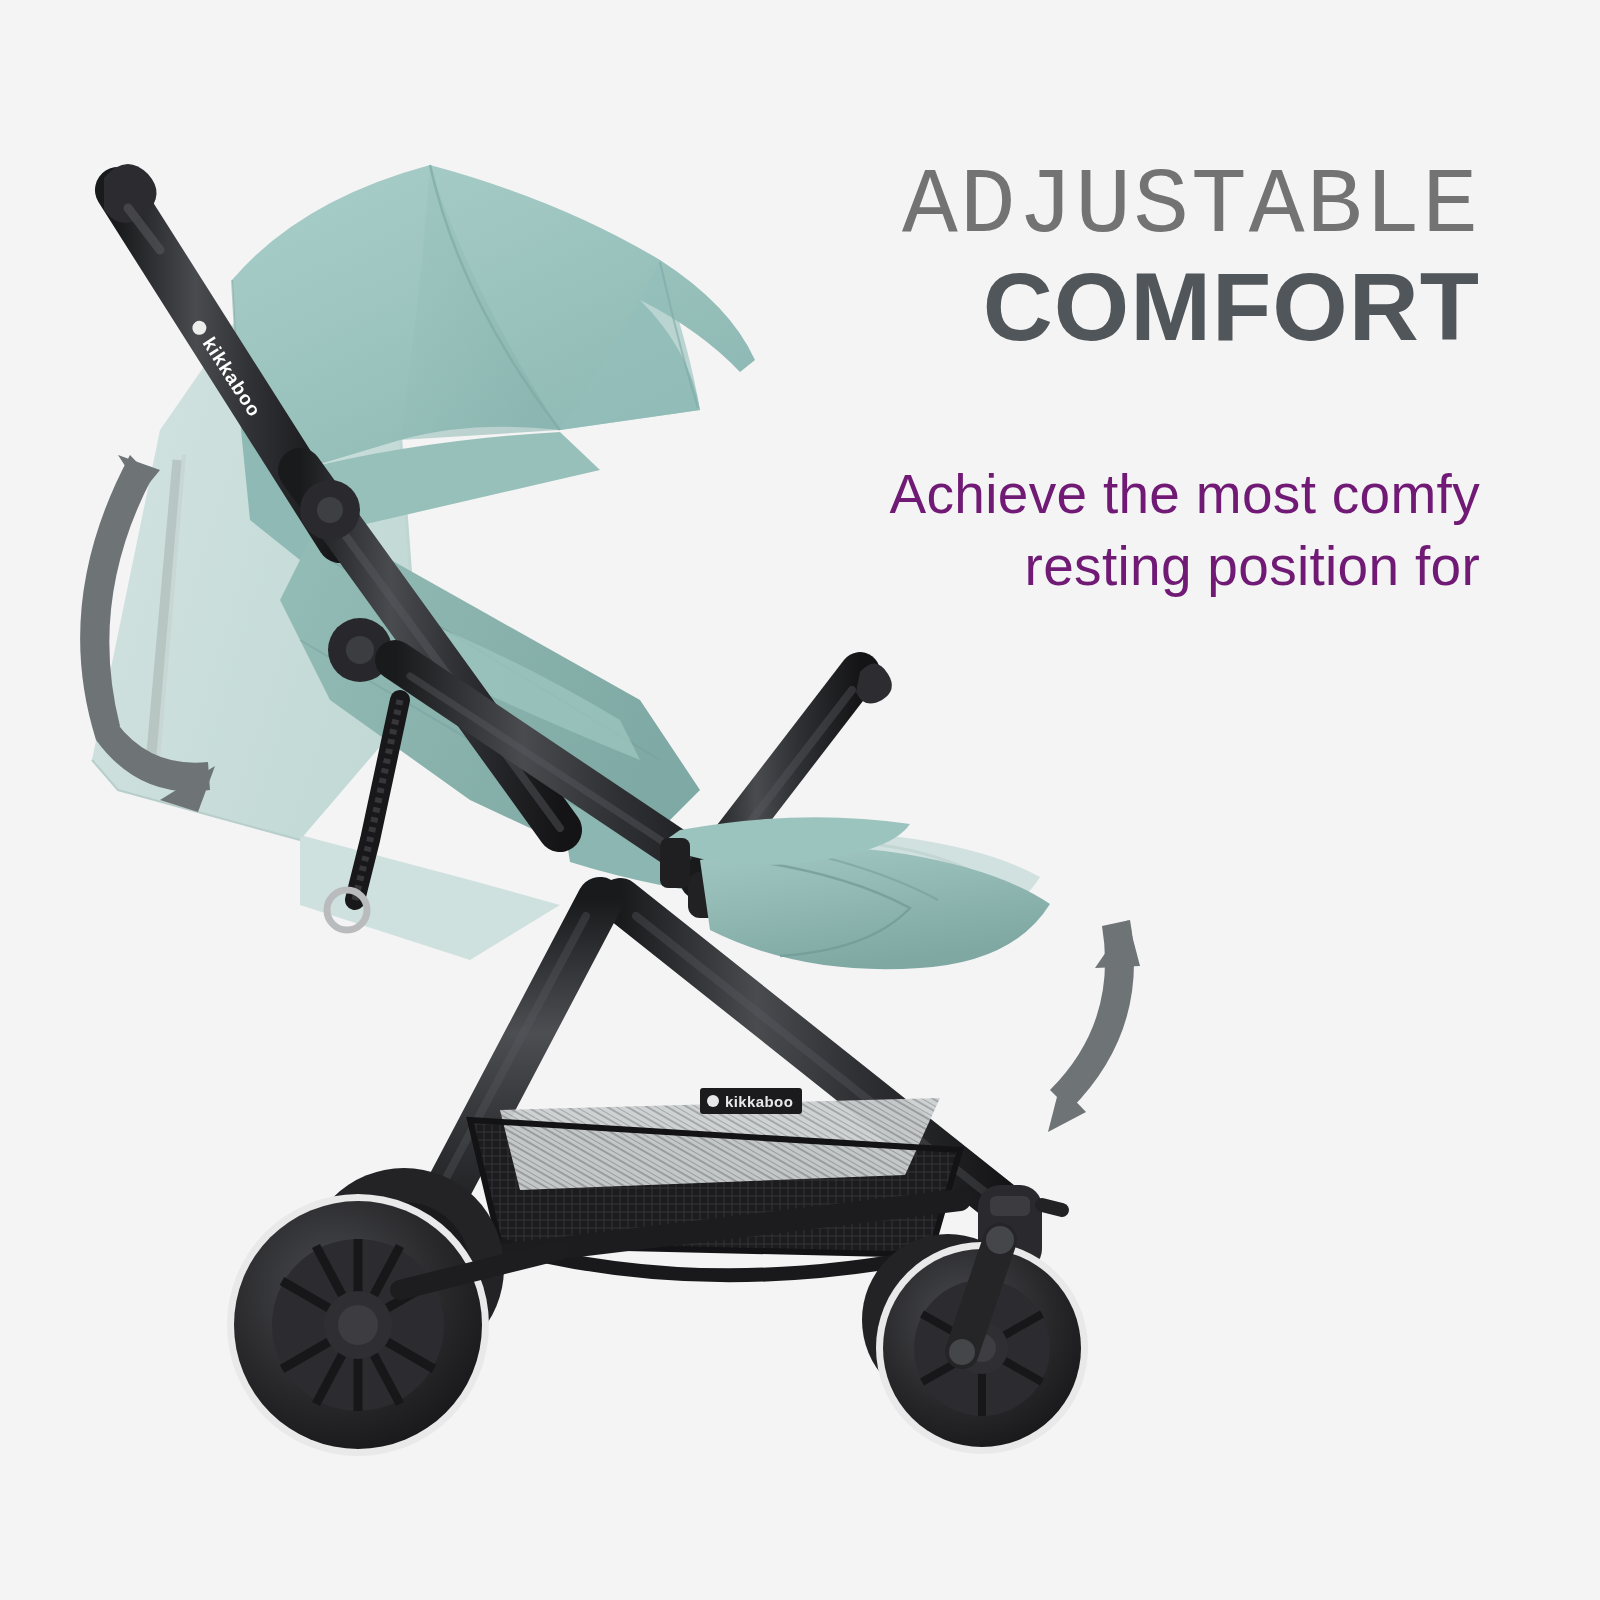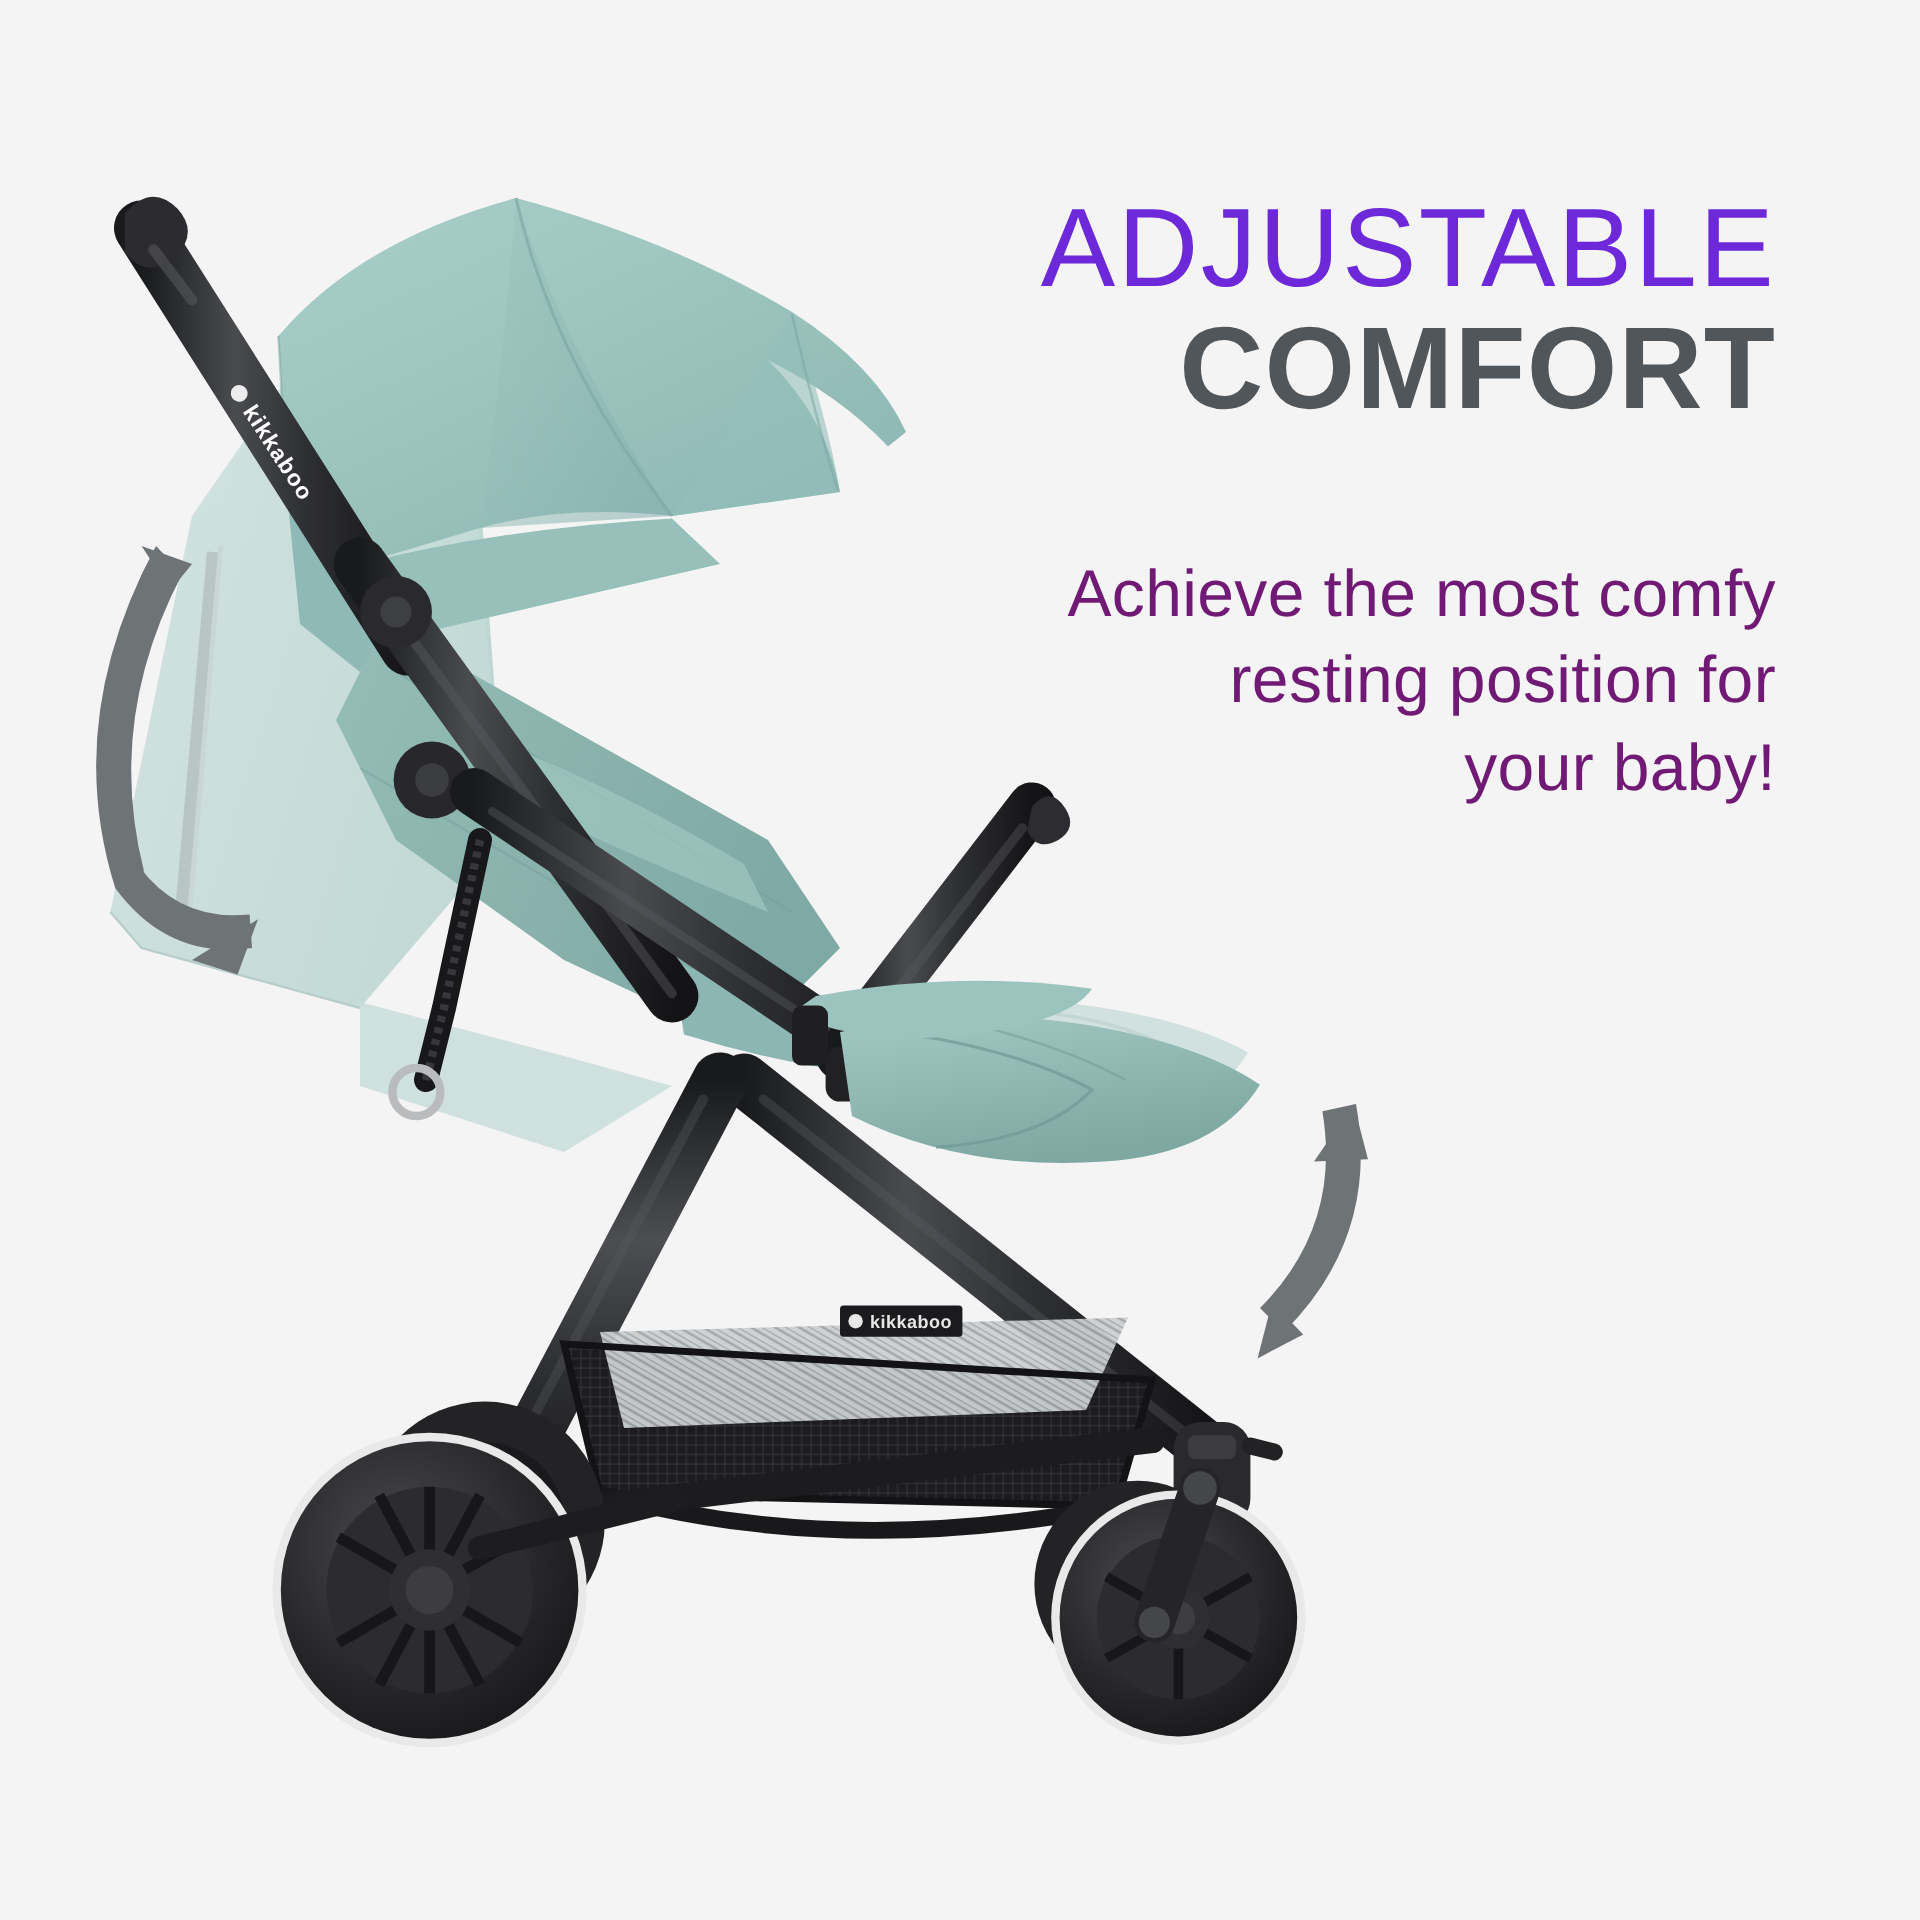--- a/index.html
+++ b/index.html
@@ -19,22 +19,23 @@
     top:160px;
     width:720px;
     text-align:right;
     z-index:40;
   }
   .headline-1{
     font-size:93px;
     line-height:1.0;
     font-weight:300;
     letter-spacing:2px;
-    color:#6d28d9;
+    color:#737373;
     white-space:nowrap;
+    font-family:Liberation Mono, monospace;
   }
   .headline-2{
     font-size:97px;
     line-height:1.12;
     font-weight:bold;
     letter-spacing:1px;
     color:#50565a;
     white-space:nowrap;
   }
   .subcopy{
@@ -296,17 +297,16 @@
       </g>
     </svg>
   </div>
 
   <div class="text-panel">
     <div class="headline-1">ADJUSTABLE</div>
     <div class="headline-2">COMFORT</div>
     <div class="subcopy">
       <span>Achieve the most comfy</span>
       <span>resting position for</span>
-      <span>your baby!</span>
     </div>
   </div>
 
 </div>
 
 </body></html>

